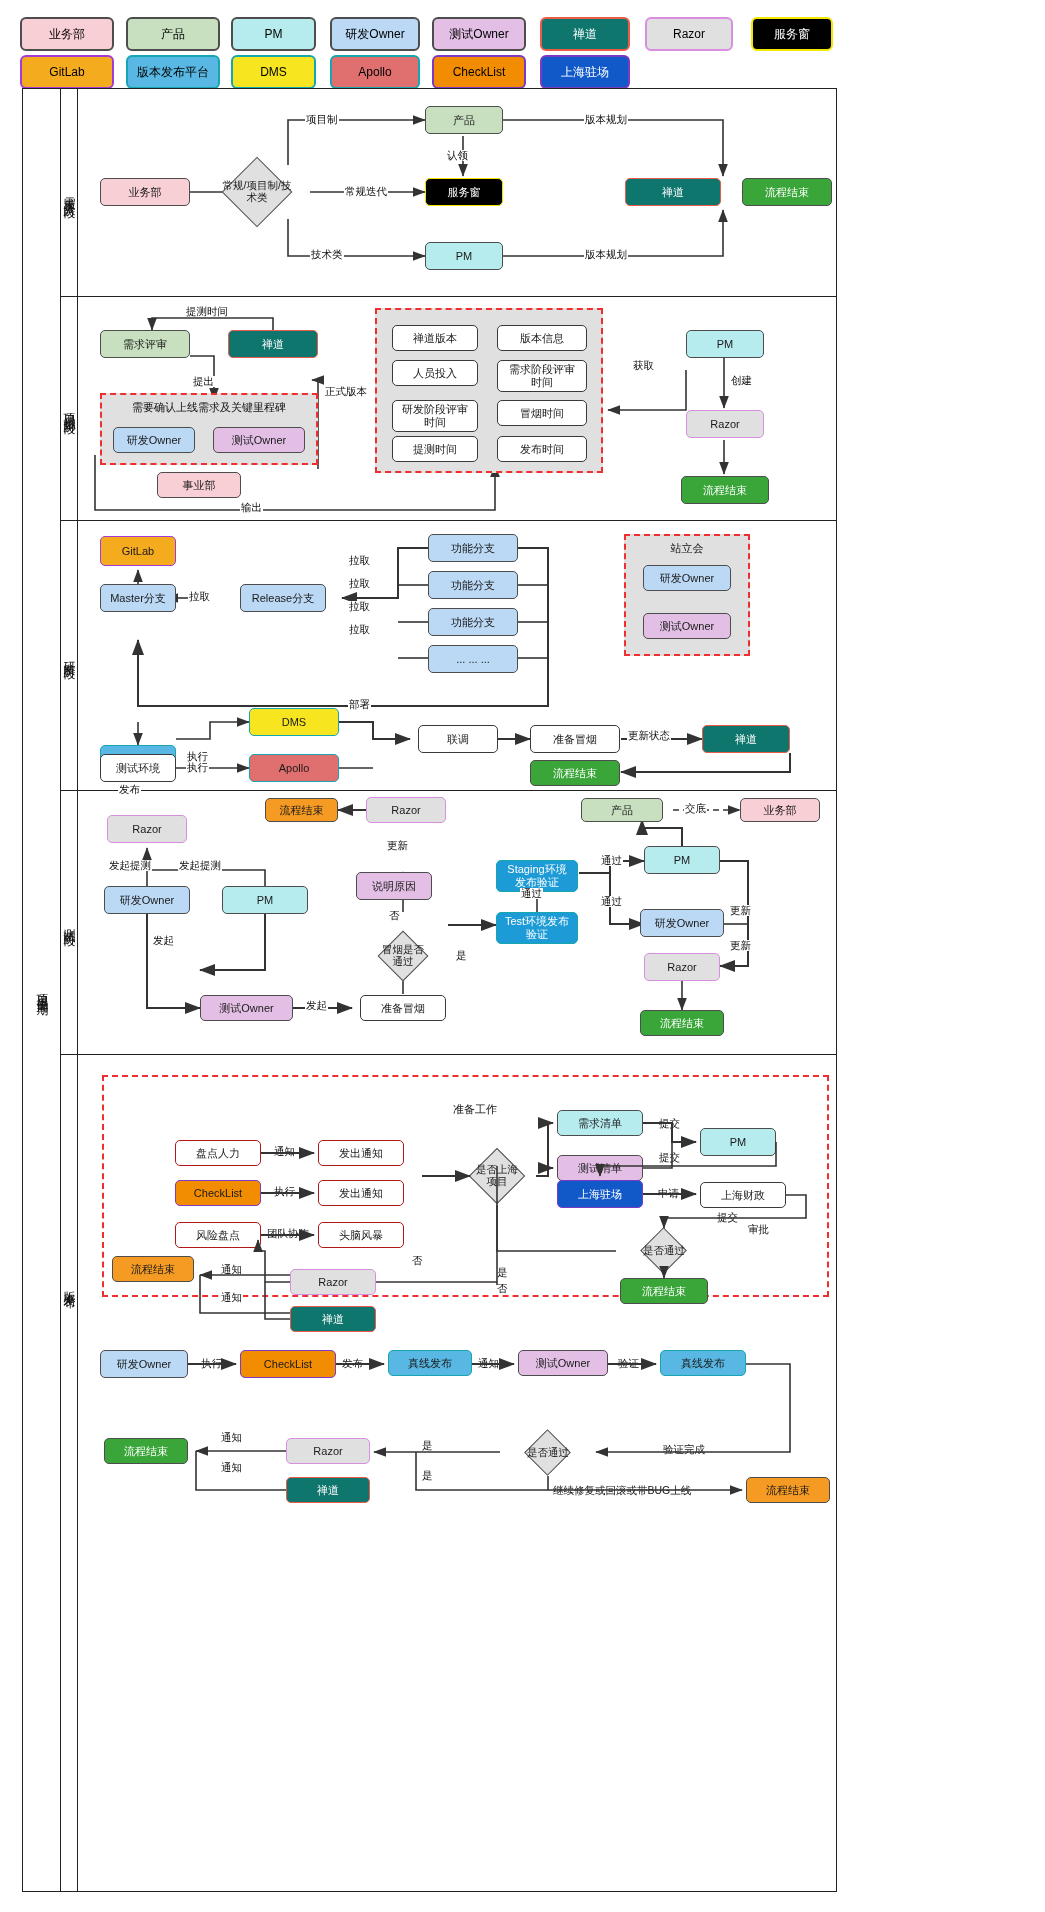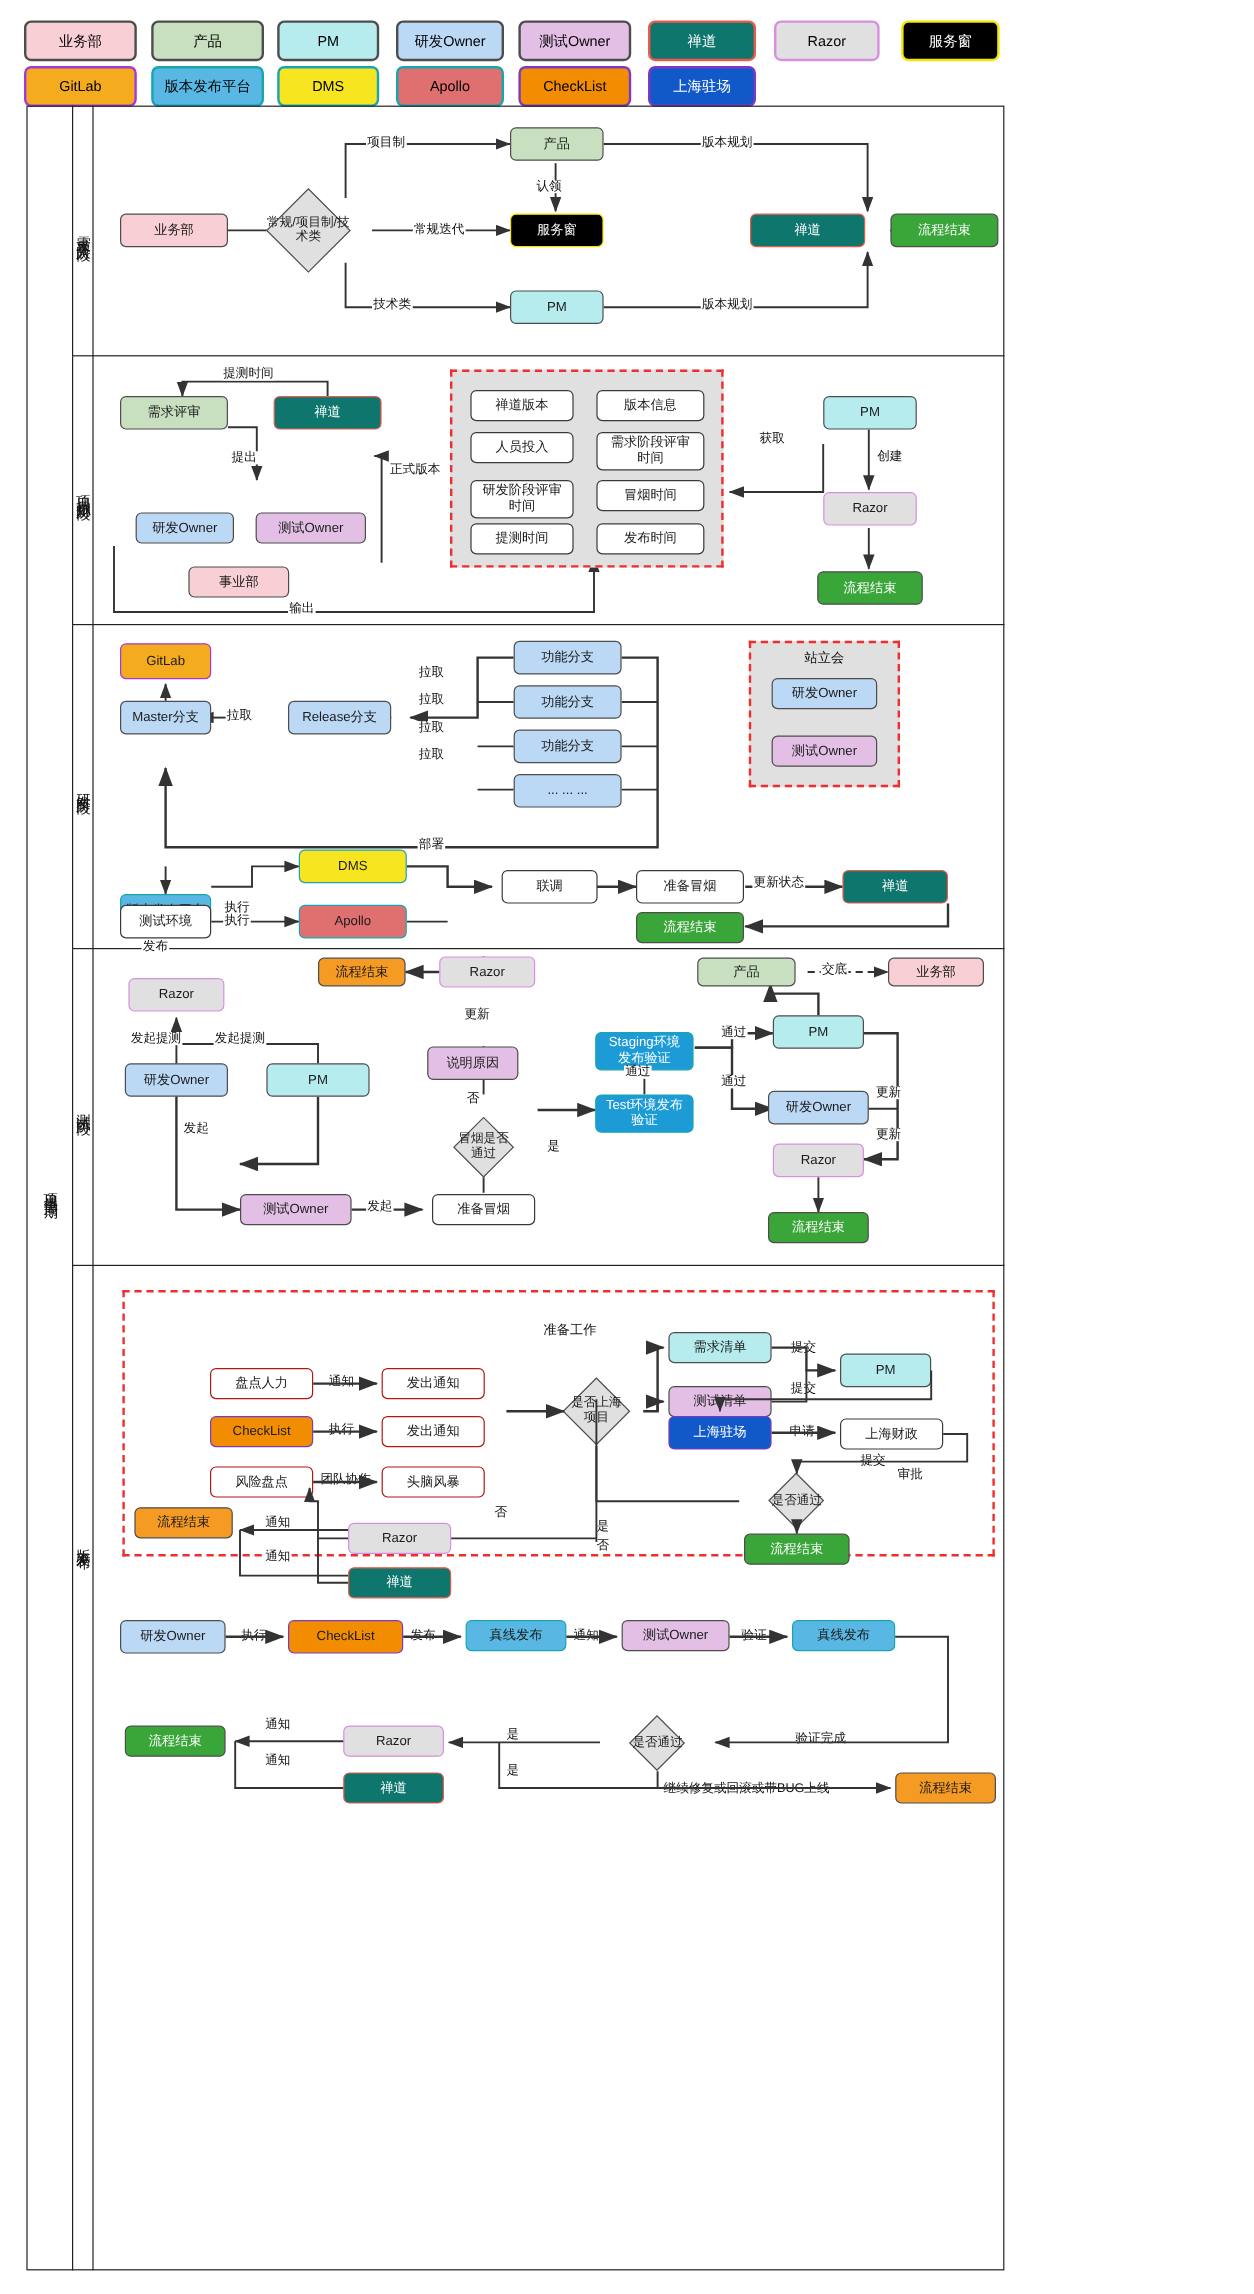--- a/index.html
+++ b/index.html
@@ -203,20 +203,23 @@
   <div class="elbl" style="left:305px;top:114px;">项目制</div>
   <div class="elbl" style="left:344px;top:186px;">常规迭代</div>
   <div class="elbl" style="left:310px;top:249px;">技术类</div>
   <div class="elbl" style="left:446px;top:150px;">认领</div>
   <div class="elbl" style="left:584px;top:114px;">版本规划</div>
   <div class="elbl" style="left:584px;top:249px;">版本规划</div>
 
   <div class="node c-chanp" style="left:100px;top:330px;width:90px;height:28px;">需求评审</div>
   <div class="node c-chan" style="left:228px;top:330px;width:90px;height:28px;">禅道</div>
 
+  <div class="grp red" style="left:100px;top:393px;width:218px;height:72px;">
+    <div class="grp-title">需要确认上线需求及关键里程碑</div>
+  </div>
   <div class="node c-dev" style="left:113px;top:427px;width:82px;height:26px;">研发Owner</div>
   <div class="node c-test" style="left:213px;top:427px;width:92px;height:26px;">测试Owner</div>
   <div class="node c-yewu" style="left:157px;top:472px;width:84px;height:26px;">事业部</div>
 
   <div class="grp red" style="left:375px;top:308px;width:228px;height:165px;"></div>
   <div class="node c-white" style="left:392px;top:325px;width:86px;height:26px;">禅道版本</div>
   <div class="node c-white" style="left:497px;top:325px;width:90px;height:26px;">版本信息</div>
   <div class="node c-white" style="left:392px;top:360px;width:86px;height:26px;">人员投入</div>
   <div class="node c-white" style="left:497px;top:360px;width:90px;height:32px;">需求阶段评审
 时间</div>

